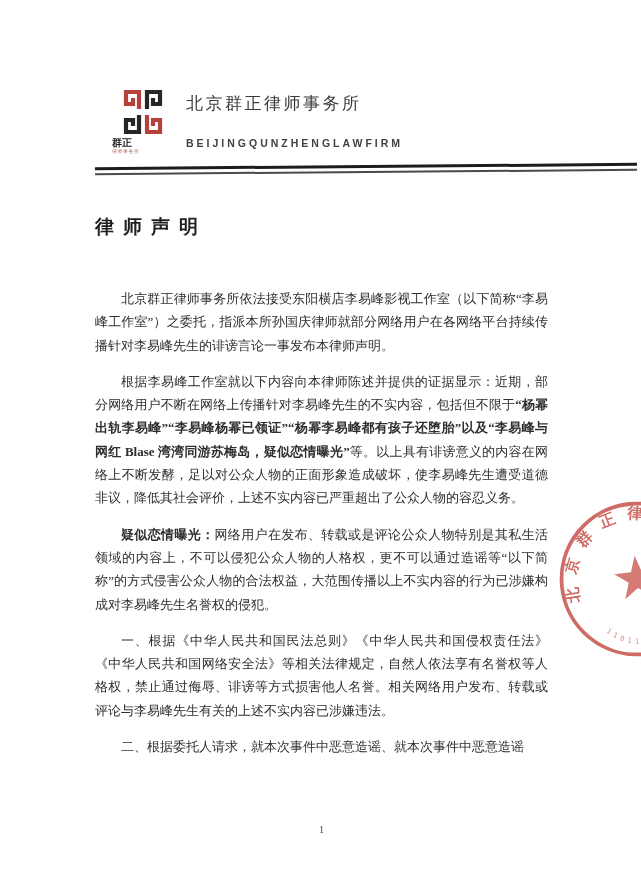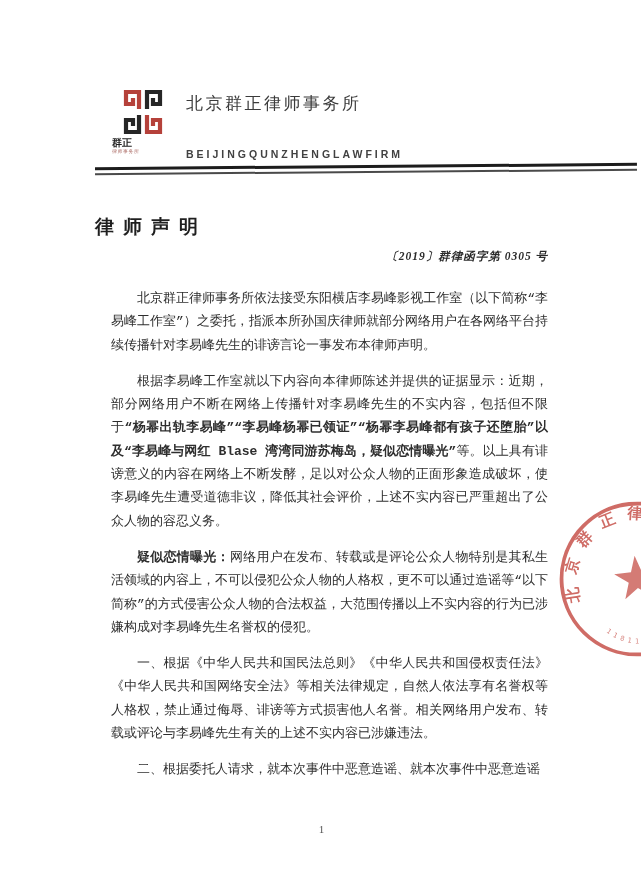--- a/index.html
+++ b/index.html
@@ -15,21 +15,21 @@
   .logo svg { display:block; margin:0 auto; }
   .logo-caption { font-family:"Liberation Sans",sans-serif; font-size:10px; font-weight:bold; color:#222; line-height:10px; margin-top:2px; }
   .logo-sub { font-size:5px; color:#b0736d; letter-spacing:0.5px; }
 
   .firm-cn {
     position:absolute; left:186px; top:92px;
     font-family:"Liberation Sans","DejaVu Sans",sans-serif;
     font-size:17px; letter-spacing:2.5px; color:#3b3b3b;
   }
   .firm-en {
-    position:absolute; left:186px; top:148px;
+    position:absolute; left:186px; top:137px;
     font-family:"Liberation Sans","DejaVu Sans",sans-serif;
     font-size:10.5px; font-weight:bold; letter-spacing:3px; color:#414141;text-align:center;
   }
   .header-rule {
     position:absolute; left:95px; width:542px; top:165px; height:3px;
     border-top:3px solid #1c1c1c; border-bottom:2px solid #4a4a4a;
     transform:rotate(-0.45deg);
   }
 
   
@@ -43,21 +43,21 @@
     text-align:right; font-size:11.5px; font-weight:bold; font-style:italic;
     color:#2a2a2a; letter-spacing:1px;
   }
 
   
   .body-text {
     position:absolute; left:95px; top:287px; width:453px;
     font-size:13px; line-height:23.3px; text-align:justify;
     color:#2e2e2e;
   }
-  .body-text p { margin:0 0 13px 16px; text-indent:2em;font-family:Liberation Mono, monospace; }
+  .body-text p { margin:0 0 13px 0; text-indent:2em; }
   .b { font-weight:bold; }
 
   .page-number {
     position:absolute; left:95px; top:823px; width:453px;
     text-align:center; font-size:11px; color:#555;
   }
 
   
   .seal {
     position:absolute; left:552px; top:494px; width:170px; height:170px;
@@ -81,21 +81,20 @@
     </svg>
     <div class="logo-caption">群正</div>
     <div class="logo-sub">律师事务所</div>
   </div>
 
   <div class="firm-cn">北京群正律师事务所</div>
   <div class="firm-en">BEIJINGQUNZHENGLAWFIRM</div>
   <div class="header-rule"></div>
 
   <div class="doc-title">律师声明</div>
-  <div class="doc-number">〔2019〕群律函字第 0305 号</div>
 
   <div class="body-text">
     <p>北京群正律师事务所依法接受东阳横店李易峰影视工作室（以下简称“李易峰工作室”）之委托，指派本所孙国庆律师就部分网络用户在各网络平台持续传播针对李易峰先生的诽谤言论一事发布本律师声明。</p>
     <p><span>根据李易峰工作室就以下内容向本律师陈述并提供的证据显示：近期，部分网络用户不断在网络上传播针对李易峰先生的不实内容，包括但不限于</span><span class="b">“杨幂出轨李易峰”“李易峰杨幂已领证”“杨幂李易峰都有孩子还堕胎”以及“李易峰与网红 Blase 湾湾同游苏梅岛，疑似恋情曝光”</span><span>等。以上具有诽谤意义的内容在网络上不断发酵，足以对公众人物的正面形象造成破坏，使李易峰先生遭受道德非议，降低其社会评价，上述不实内容已严重超出了公众人物的容忍义务。</span></p>
     <p><span class="b">疑似恋情曝光：</span><span>网络用户在发布、转载或是评论公众人物特别是其私生活领域的内容上，不可以侵犯公众人物的人格权，更不可以通过造谣等“以下简称”的方式侵害公众人物的合法权益，大范围传播以上不实内容的行为已涉嫌构成对李易峰先生名誉权的侵犯。</span></p>
     <p>一、根据《中华人民共和国民法总则》《中华人民共和国侵权责任法》《中华人民共和国网络安全法》等相关法律规定，自然人依法享有名誉权等人格权，禁止通过侮辱、诽谤等方式损害他人名誉。相关网络用户发布、转载或评论与李易峰先生有关的上述不实内容已涉嫌违法。</p>
     <p>二、根据委托人请求，就本次事件中恶意造谣、就本次事件中恶意造谣</p>
   </div>
 
   <div class="page-number">1</div>

